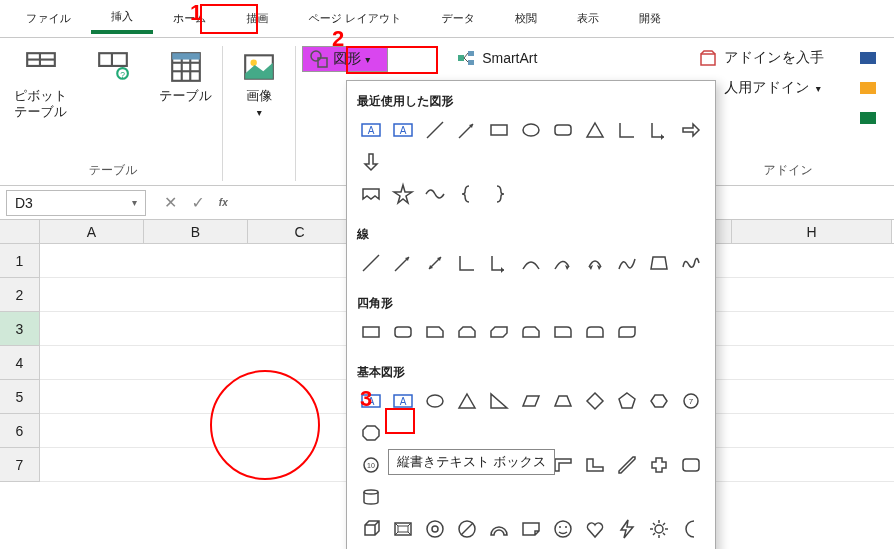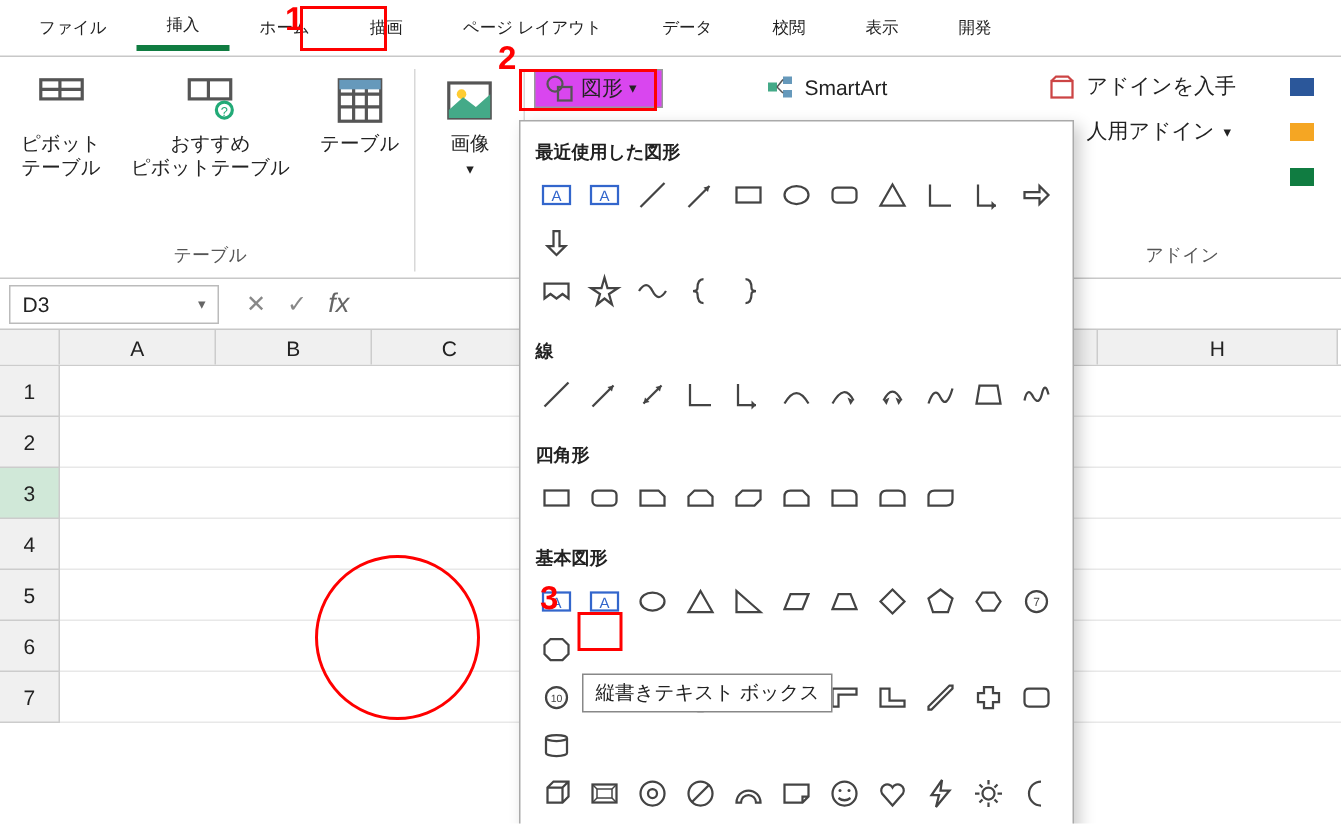--- a/index.html
+++ b/index.html
@@ -16,21 +16,21 @@
 .rbtn .label { font-size: 13px; text-align: center; line-height: 1.2; }
 .rgroup-label { font-size: 12px; color: #555; padding: 4px 0 2px 0; }
 .smallrow { display: flex; flex-direction: column; gap: 6px; }
 .smallbtn { display: flex; align-items: center; gap: 6px; padding: 2px 6px; cursor: pointer; font-size: 14px; }
 .smallbtn .sicon { width: 20px; height: 20px; }
 .namebox-row { display: flex; align-items: center; height: 34px; border-bottom: 1px solid #c8c8c8; }
 .namebox { width: 140px; height: 26px; border: 1px solid #bbb; margin-left: 6px; padding: 2px 8px; font-size: 14px; display: flex; align-items: center; justify-content: space-between; }
 .namebox .dd { font-size: 10px; color: #666; }
 .fxbar { display: flex; align-items: center; gap: 14px; padding-left: 18px; color: #888; }
 .fxbar .fxbtn { font-size: 16px; }
-.fx { font-style: italic; color: #666; font-size: 18px; }
+.fx { font-style: italic; color: #666; font-size: 10px; font-weight: bold; }
 .grid { position: relative; }
 .colhdrs { display: flex; height: 24px; border-bottom: 1px solid #ccc; }
 .corner { width: 40px; border-right: 1px solid #ccc; background: #f0f0f0; }
 .colhdr { width: 104px; text-align: center; border-right: 1px solid #ccc; background: #f0f0f0; line-height: 24px; font-size: 14px; }
 .row { display: flex; height: 34px; }
 .rowhdr { width: 40px; border-right: 1px solid #ccc; border-bottom: 1px solid #ccc; background: #f0f0f0; text-align: center; line-height: 34px; font-size: 14px; }
 .rowhdr.active { background: #d0e8d8; }
 .cells { flex: 1; border-bottom: 1px solid #e8e8e8; }
 .anno { position: absolute; color: #ff0000; font-weight: bold; font-size: 22px; z-index: 50; }
 .redbox { position: absolute; border: 2px solid #ff0000; z-index: 49; }
@@ -72,22 +72,20 @@
         <div class="label" style="white-space:pre-line">ピボット
 テーブル</div>
       </div>
       <div class="rbtn">
         <svg class="icon" viewBox="0 0 32 32">
             <rect x="3" y="3" width="26" height="12" fill="none" stroke="#555" stroke-width="2"></rect>
             <line x1="15" y1="3" x2="15" y2="15" stroke="#555" stroke-width="2"></line>
             <circle cx="25" cy="22" r="5" fill="none" stroke="#2a7" stroke-width="2"></circle>
             <text x="25" y="26" font-size="8" text-anchor="middle" fill="#2a7">?</text>
           </svg>
-        <div class="label" style="white-space:pre-line">おすすめ
-ピボットテーブル</div>
       </div>
       <div class="rbtn">
         <svg class="icon" viewBox="0 0 32 32">
             <rect x="3" y="3" width="26" height="26" fill="none" stroke="#555" stroke-width="2"></rect>
             <line x1="3" y1="12" x2="29" y2="12" stroke="#555" stroke-width="2"></line>
             <line x1="3" y1="20" x2="29" y2="20" stroke="#555" stroke-width="2"></line>
             <line x1="12" y1="3" x2="12" y2="29" stroke="#555" stroke-width="2"></line>
             <line x1="20" y1="3" x2="20" y2="29" stroke="#555" stroke-width="2"></line>
             <rect x="3" y="3" width="26" height="6" fill="#69b"></rect>
           </svg>

